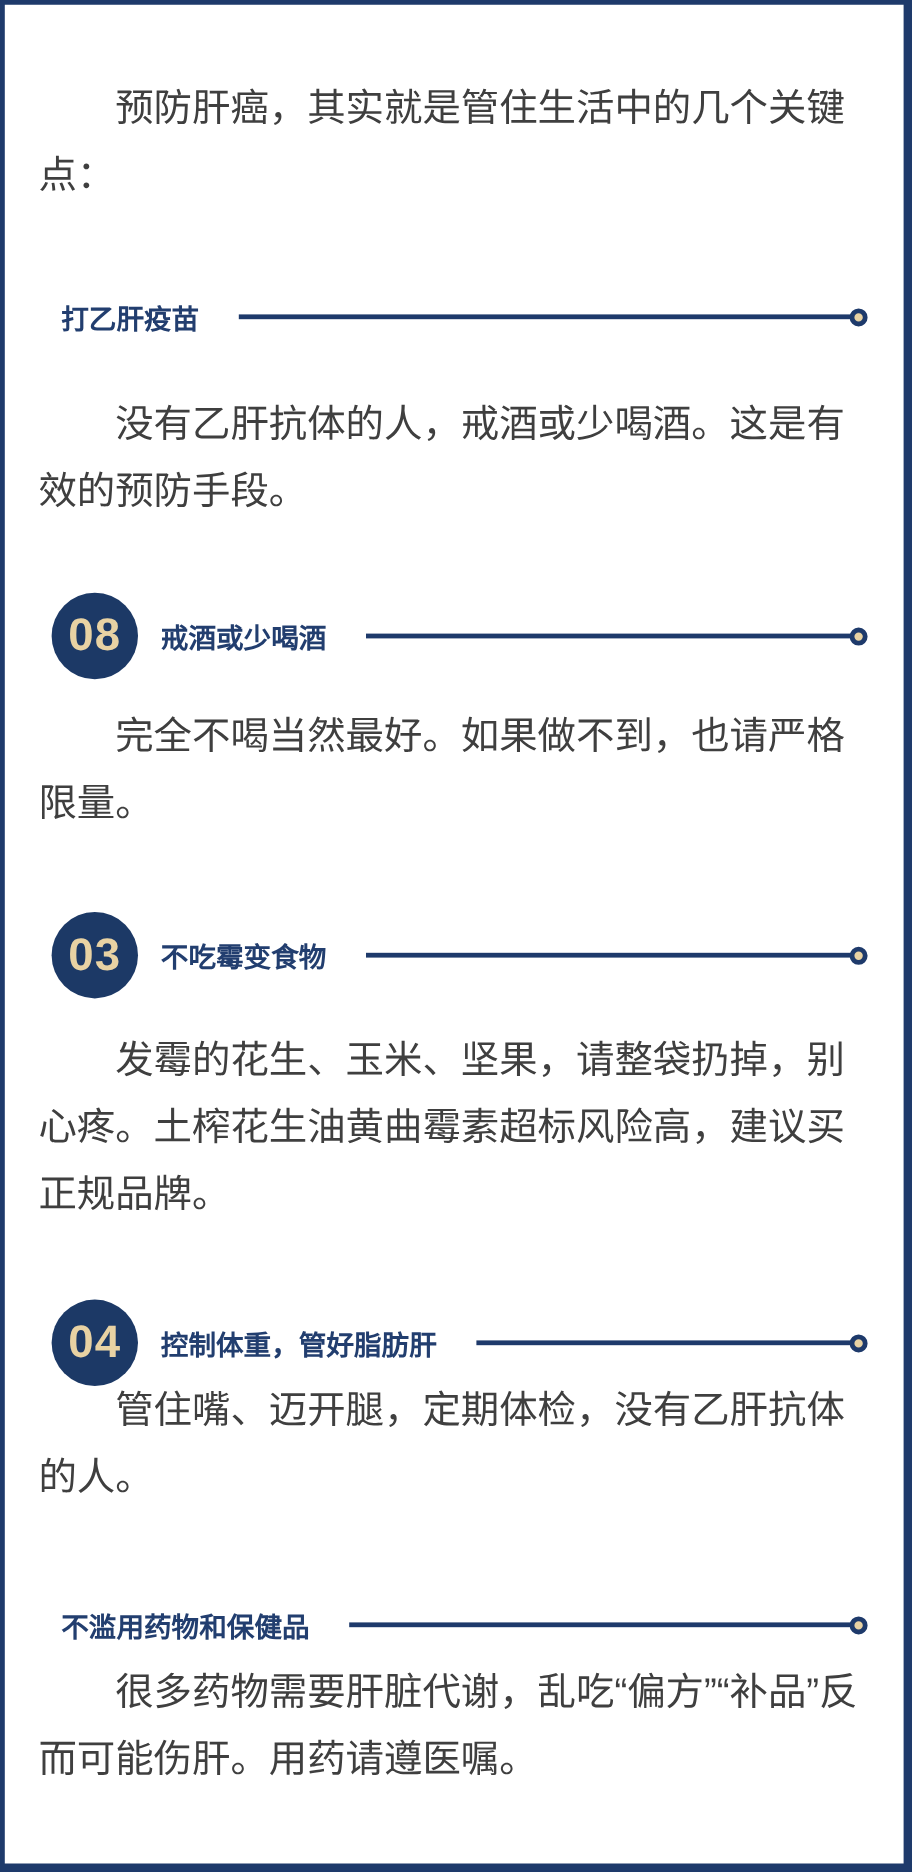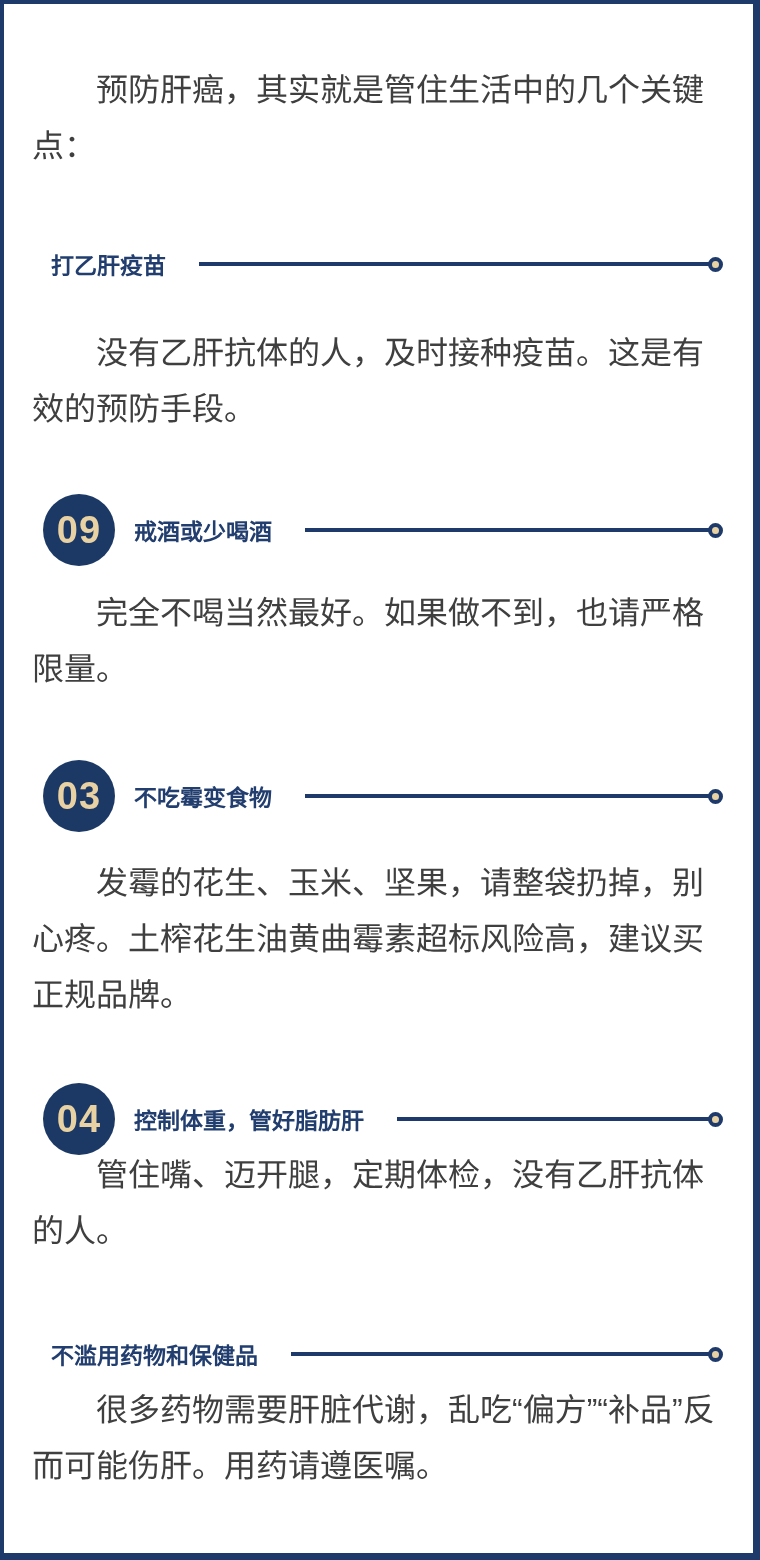--- a/index.html
+++ b/index.html
@@ -104,24 +104,24 @@
 
   <p class="intro">预防肝癌，其实就是管住生活中的几个关键点：</p>
 
   <div class="section-header mt-h1">
     <div class="section-title">打乙肝疫苗</div>
     <div class="rule-wrap">
       <div class="rule-line"></div>
       <div class="rule-dot"></div>
     </div>
   </div>
-  <p class="section-body mt-b1">没有乙肝抗体的人，及时接种疫苗。这是有效的预防手段。</p>
+  <p class="section-body mt-b1">没有乙肝抗体的人，戒酒或少喝酒。这是有效的预防手段。</p>
 
   <div class="section-header mt-h2">
-    <div class="badge">09</div>
+    <div class="badge">08</div>
     <div class="section-title">戒酒或少喝酒</div>
     <div class="rule-wrap">
       <div class="rule-line"></div>
       <div class="rule-dot"></div>
     </div>
   </div>
   <p class="section-body mt-b2">完全不喝当然最好。如果做不到，也请严格限量。</p>
 
   <div class="section-header mt-h3">
     <div class="badge">03</div>

